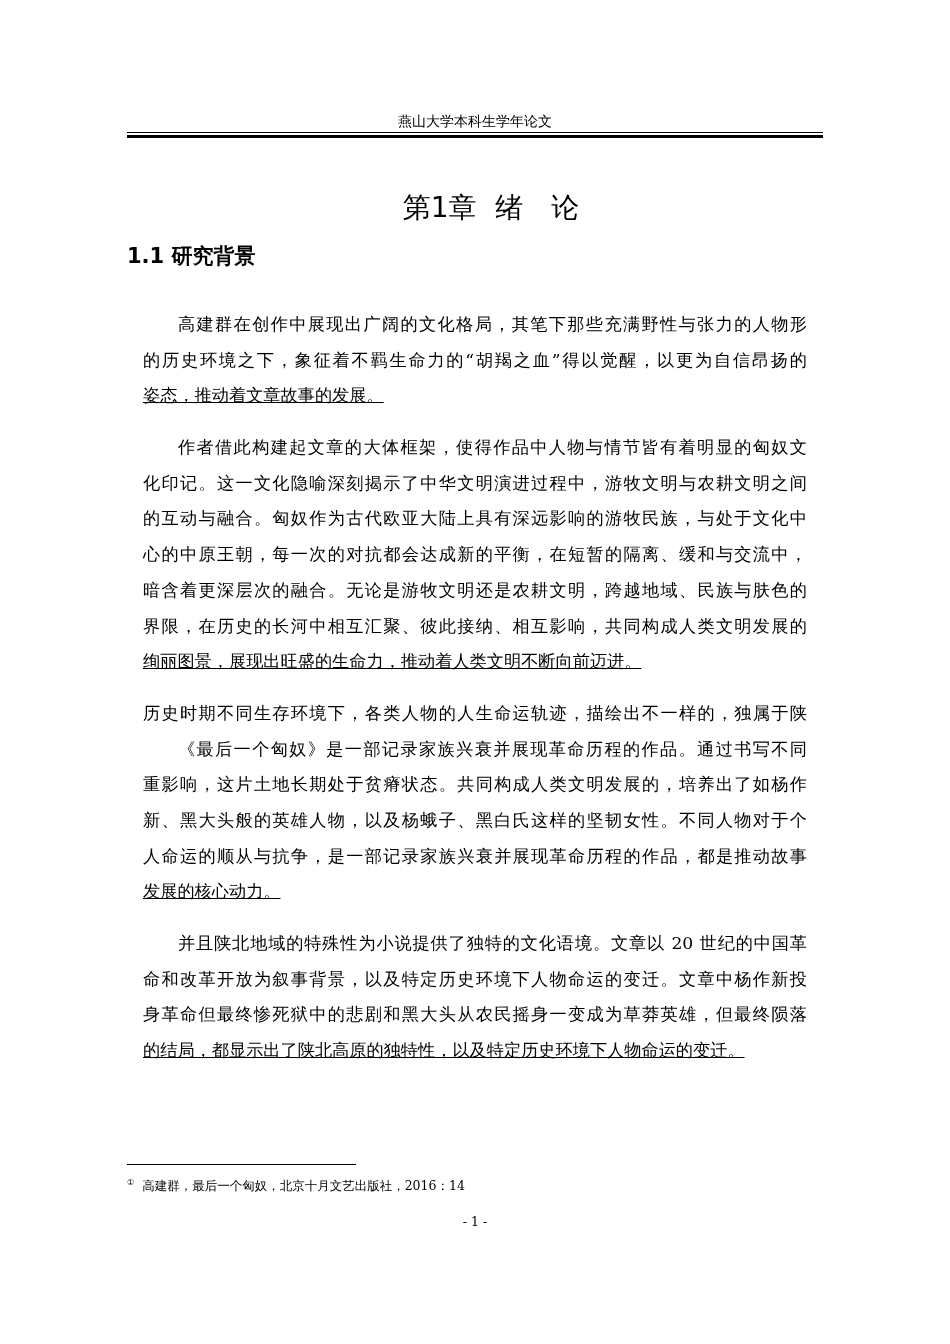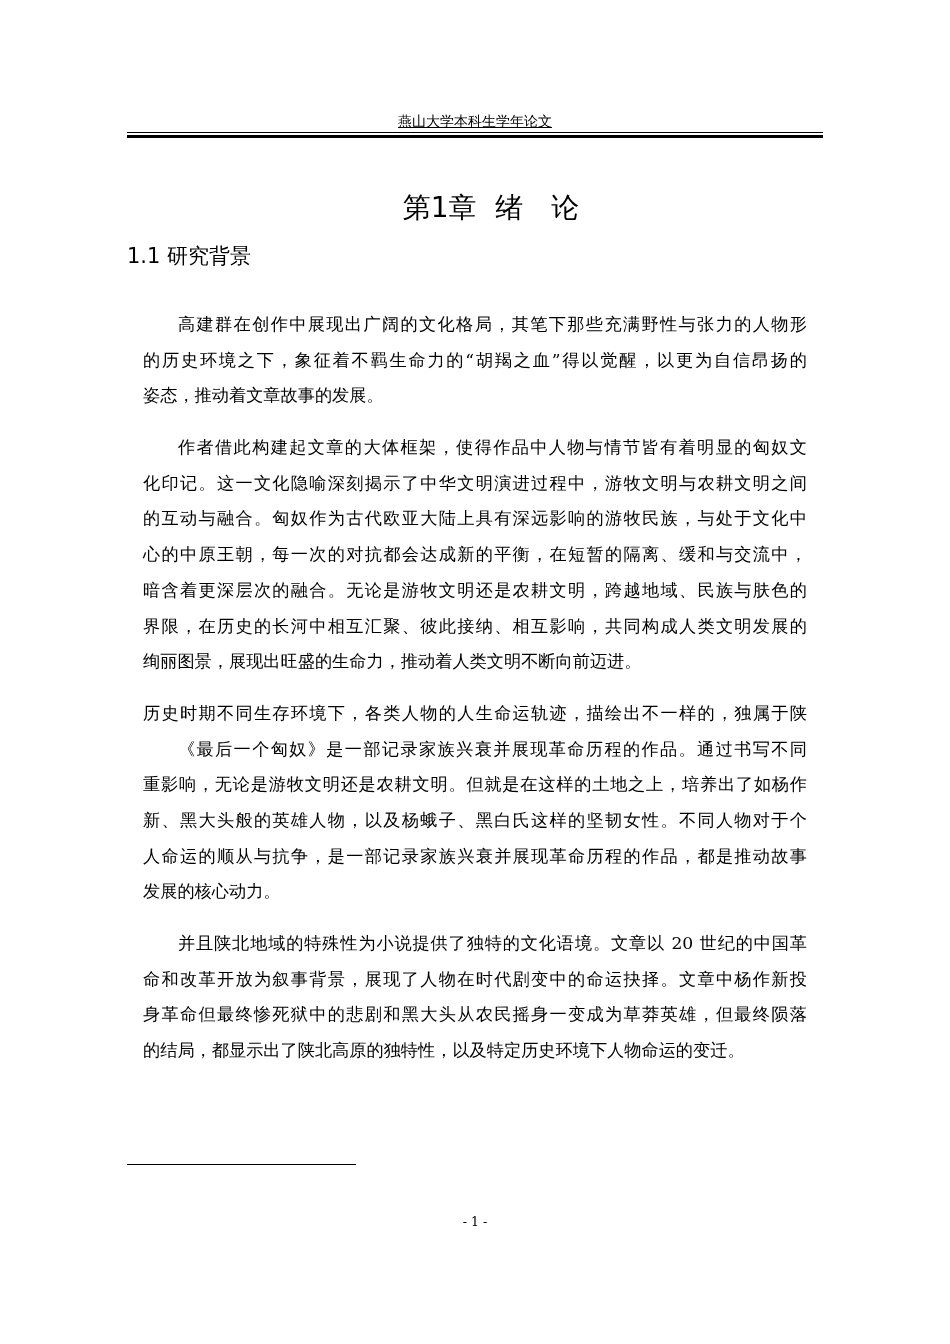--- a/index.html
+++ b/index.html
@@ -1,34 +1,34 @@
 <!DOCTYPE html>
 <html><head>
 <meta charset="utf-8">
 <style>
   html, body { margin: 0; padding: 0; background: #ffffff; }
   body { width: 950px; height: 1344px; position: relative; overflow: hidden;
          font-family: "DejaVu Serif", "Liberation Serif", serif; color: #000; }
   .page { position: absolute; left: 0; top: 0; width: 950px; height: 1344px; }
   .running-header { position: absolute; left: 127px; width: 696px; top: 113px;
-         text-align: center; font-size: 14px; line-height: 16px; letter-spacing: 0px; text-decoration: underline; }
+         text-align: center; font-size: 14px; line-height: 16px; letter-spacing: 0px; }
   .rule-thin { position: absolute; left: 127px; width: 696px; top: 132px; height: 1px; background: #000; }
   .rule-thick { position: absolute; left: 127px; width: 696px; top: 135px; height: 3px; background: #000; }
   .chapter-title { position: absolute; left: 127px; width: 696px; top: 172px;
          text-align: center; font-size: 28px; line-height: 40px; font-weight: normal;
          font-family: "DejaVu Sans", "Liberation Sans", sans-serif; }
   .chapter-title .gap { display: inline-block; width: 28px; }
   .section-title { position: absolute; left: 127px; top: 241px; font-size: 21px; line-height: 30px;
-         font-family: "DejaVu Sans", "Liberation Sans", sans-serif; font-weight: normal; margin: 0; }
+         font-family: "DejaVu Sans", "Liberation Sans", sans-serif; font-weight: bold; margin: 0; }
   .body { position: absolute; left: 127px; width: 696px; top: 291px; }
   .para { margin: 16px; }
   .line { display: block; height: 35.7px; line-height: 35.7px; font-size: 17.2px;
           text-align: justify; text-align-last: justify; white-space: nowrap; overflow: visible; }
   .line.indent { padding-left: 35px; }
-  .line.last { text-align-last: left; }
+  .line.last { text-align-last: left; text-decoration: underline; }
   sup.fnref { font-size: 9px; vertical-align: 6px; line-height: 0; }
   .fn-rule { position: absolute; left: 127px; width: 229px; top: 1164px; height: 1px; background: #000; }
   .footnote { position: absolute; left: 127px; top: 1175px; font-size: 12.5px; line-height: 16px; }
   .footnote .mark { font-size: 8px; vertical-align: 5px; margin-right: 8px; }
   .page-number { position: absolute; left: 127px; width: 696px; top: 1214px; text-align: center;
          font-size: 12.5px; line-height: 16px; }
 </style>
 </head>
 <body>
 
@@ -59,32 +59,35 @@
       <span class="line">的互动与融合。匈奴作为古代欧亚大陆上具有深远影响的游牧民族，与处于文化中</span>
       <span class="line">心的中原王朝，每一次的对抗都会达成新的平衡，在短暂的隔离、缓和与交流中，</span>
       <span class="line">暗含着更深层次的融合。无论是游牧文明还是农耕文明，跨越地域、民族与肤色的</span>
       <span class="line">界限，在历史的长河中相互汇聚、彼此接纳、相互影响，共同构成人类文明发展的</span>
       <span class="line last">绚丽图景，展现出旺盛的生命力，推动着人类文明不断向前迈进。</span>
     </p>
 
     <p class="para">
       <span class="line">历史时期不同生存环境下，各类人物的人生命运轨迹，描绘出不一样的，独属于陕</span>
       <span class="line indent">《最后一个匈奴》是一部记录家族兴衰并展现革命历程的作品。通过书写不同</span>
-      <span class="line">重影响，无论是游牧文明还是农耕文明。但就是在这样的土地之上，培养出了如杨作</span>
+      <span class="line">重影响，这片土地长期处于贫瘠状态。共同构成人类文明发展的，培养出了如杨作</span>
       <span class="line">新、黑大头般的英雄人物，以及杨蛾子、黑白氏这样的坚韧女性。不同人物对于个</span>
       <span class="line">人命运的顺从与抗争，是一部记录家族兴衰并展现革命历程的作品，都是推动故事</span>
       <span class="line last">发展的核心动力。</span>
     </p>
 
     <p class="para">
       <span class="line indent">并且陕北地域的特殊性为小说提供了独特的文化语境。文章以 20 世纪的中国革</span>
-      <span class="line">命和改革开放为叙事背景，展现了人物在时代剧变中的命运抉择。文章中杨作新投</span>
+      <span class="line">命和改革开放为叙事背景，以及特定历史环境下人物命运的变迁。文章中杨作新投</span>
       <span class="line">身革命但最终惨死狱中的悲剧和黑大头从农民摇身一变成为草莽英雄，但最终陨落</span>
       <span class="line last">的结局，都显示出了陕北高原的独特性，以及特定历史环境下人物命运的变迁。</span>
     </p>
 
   </div>
 
   <div class="fn-rule"></div>
+  <div class="footnote">
+    <span class="mark">①</span><span>高建群，最后一个匈奴，北京十月文艺出版社，2016：14</span>
+  </div>
 
   <div class="page-number">- 1 -</div>
 
 </div>
 
 </body></html>

